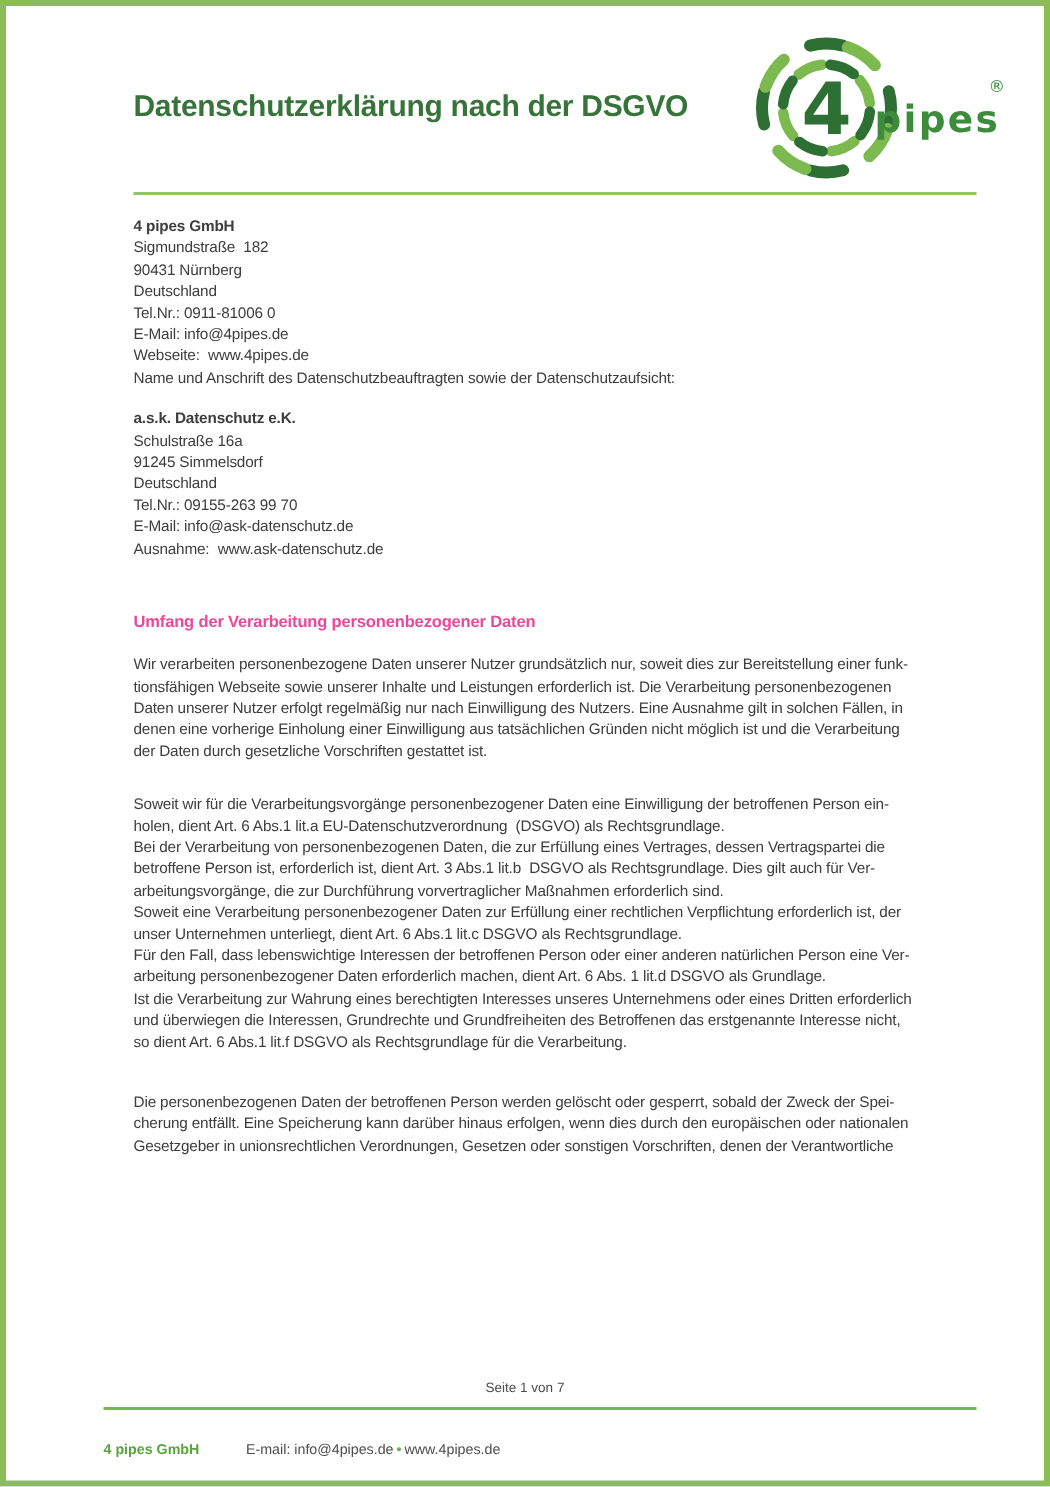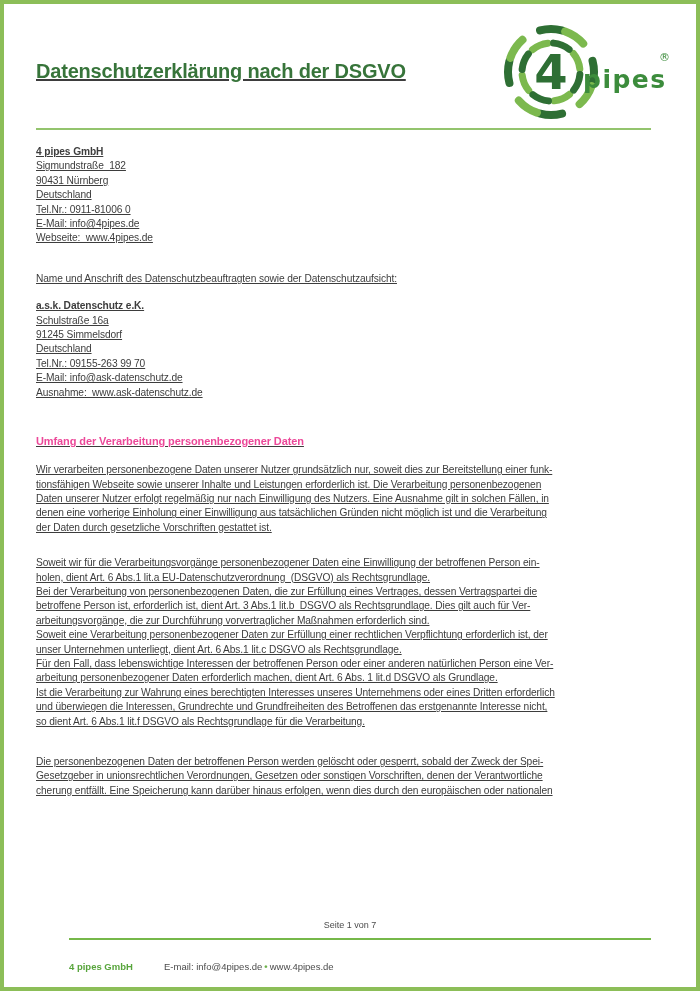--- a/index.html
+++ b/index.html
@@ -7,26 +7,25 @@
   body { font-family: "Liberation Sans", sans-serif; }
   .page {
     position: relative;
     width: 700px; height: 991px;
     margin: 0 auto;
     background: #ffffff;
     border: 4px solid #8cbe58;
     overflow: hidden;
   }
   .content {
-    padding: 0 45px 0 32px;
+    padding: 0 45px 0 85px;
     color: #3d3d3d;
     font-size: 10.2px;
     line-height: 14.4px;
     letter-spacing: -0.1px;
-    text-decoration: underline;
   }
   h1.doc-title {
     margin-top: 54px;
     font-size: 20px;
     line-height: 26px;
     font-weight: bold;
     color: #37743a;
     letter-spacing: -0.2px;
   }
   .logo-box {
@@ -37,21 +36,21 @@
   .rule {
     height: 2px;
     background: #93c46d;
     border: none;
   }
   .top-rule { margin-top: 44px; }
   .tline { white-space: pre; }
   .intro { margin-top: 24px; }
   .contact-name { font-weight: bold; }
   .block-controller { margin-top: 15px; }
-  .dpo-intro { margin-top: 26px; white-space: pre; }
+  .dpo-intro { white-space: pre; }
   .block-dpo { margin-top: 13px; }
   .section-1 { margin-top: 33px; }
   .section-2 { margin-top: 26px; }
   h2.section-heading {
     font-size: 11px;
     line-height: 16px;
     font-weight: bold;
     color: #ec4899;
     letter-spacing: -0.1px;
   }
@@ -162,22 +161,22 @@
           <div class="tline">arbeitung personenbezogener Daten erforderlich machen, dient Art. 6 Abs. 1 lit.d DSGVO als Grundlage.</div>
           <div class="tline">Ist die Verarbeitung zur Wahrung eines berechtigten Interesses unseres Unternehmens oder eines Dritten erforderlich</div>
           <div class="tline">und überwiegen die Interessen, Grundrechte und Grundfreiheiten des Betroffenen das erstgenannte Interesse nicht,</div>
           <div class="tline">so dient Art. 6 Abs.1 lit.f DSGVO als Rechtsgrundlage für die Verarbeitung.</div>
         </div>
     </section>
 
     <section class="section-2">
       <div class="para">
           <div class="tline">Die personenbezogenen Daten der betroffenen Person werden gelöscht oder gesperrt, sobald der Zweck der Spei-</div>
+          <div class="tline">cherung entfällt. Eine Speicherung kann darüber hinaus erfolgen, wenn dies durch den europäischen oder nationalen</div>
           <div class="tline">Gesetzgeber in unionsrechtlichen Verordnungen, Gesetzen oder sonstigen Vorschriften, denen der Verantwortliche</div>
-          <div class="tline">cherung entfällt. Eine Speicherung kann darüber hinaus erfolgen, wenn dies durch den europäischen oder nationalen</div>
         </div>
     </section>
 
   </main>
 
   <div class="page-number">Seite 1 von 7</div>
 
   <div class="footer-rule"></div>
 
   <footer class="footer-content">

